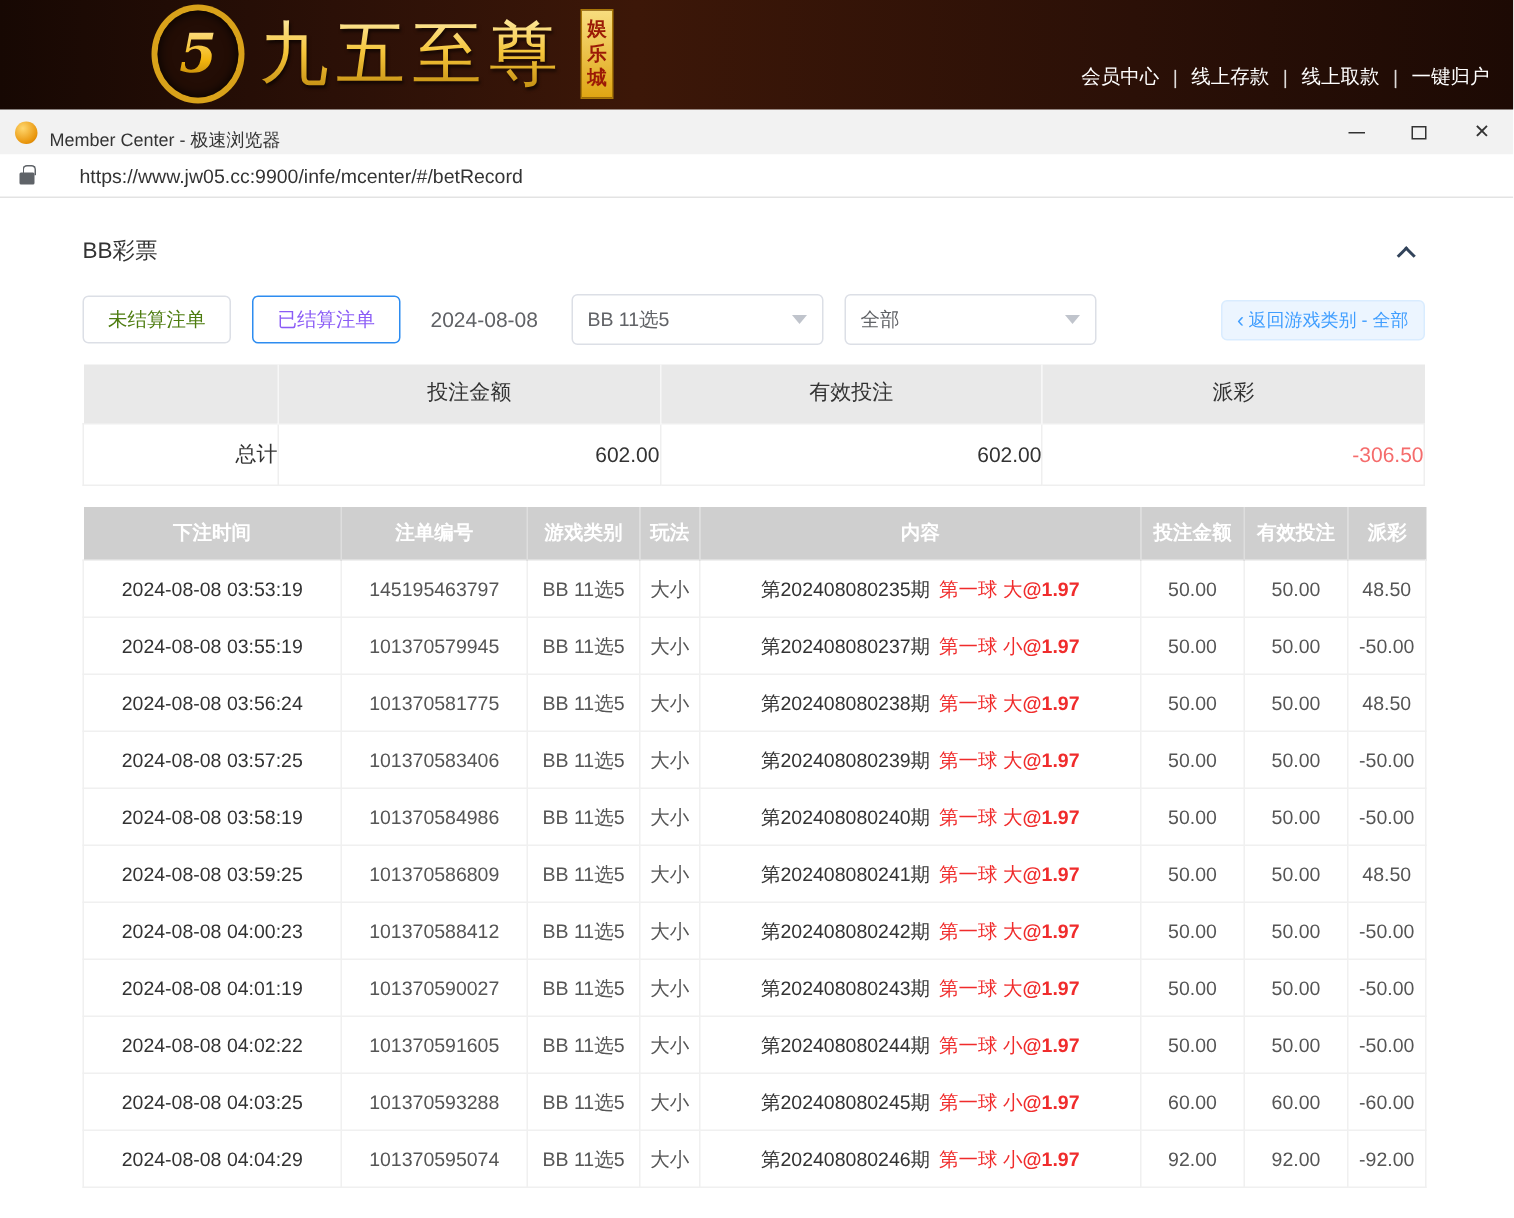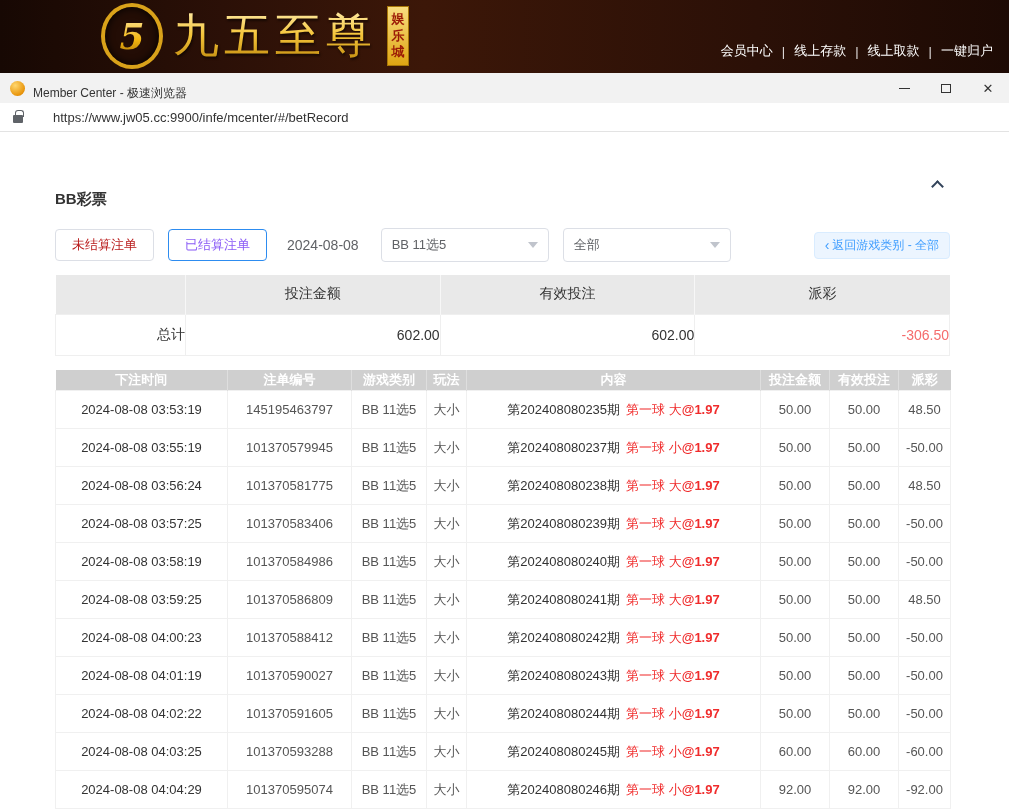--- a/index.html
+++ b/index.html
@@ -35,48 +35,48 @@
   
   .addressbar { height:29px; background:#fff; border-bottom:1px solid #e3e3e3; display:flex; align-items:center; padding-left:13px;gap:20px; }
   .lock-icon { position:relative; width:10px; height:8px; background:#5f6368; border-radius:1px; margin-top:3px; }
   .lock-icon::before { content:""; position:absolute; left:1.5px; top:-5px; width:7px; height:6px;
     border:1.5px solid #5f6368; border-bottom:none; border-radius:3px 3px 0 0; }
   .url { margin-left:10px; font-size:13px; color:#333; }
 
   
   .content { padding:26px 59px 0 55px; }
   .panel-header { display:flex; align-items:center; justify-content:space-between; }
-  .panel-title { font-size:15px; font-weight:bold; color:#333;margin-top:32px; }
+  .panel-title { font-size:15px; font-weight:normal; color:#333; }
   .chevron-up { width:9px; height:9px; border-top:2px solid #32435a; border-left:2px solid #32435a;
     transform:rotate(45deg); margin-top:5px; margin-right:8px; cursor:pointer; }
 
   .filters { display:flex; align-items:center; margin-top:19px; }
   .tab-btn { height:32px; padding:0 16px; border:1px solid #dcdfe6; border-radius:4px; background:#fff;
-    color:#b91c1c; font-size:13px; margin-right:14px; cursor:pointer; }
+    color:#4d7c0f; font-size:13px; margin-right:14px; cursor:pointer; }
   .tab-btn.active { border-color:#2d8cf0; color:#8b5cf6; }
   .date-text { margin:0 22px 0 6px; color:#606266; font-size:14px; cursor:pointer; }
   .select { width:168px; height:34px; border:1px solid #dcdfe6; border-radius:4px; background:#fff;
     display:flex; align-items:center; justify-content:space-between; padding:0 10px; color:#606266; font-size:13px; margin-right:14px; cursor:pointer; }
   .caret { width:0; height:0; border-left:5px solid transparent; border-right:5px solid transparent; border-top:6px solid #c0c4cc; }
   .back-btn { margin-left:auto; height:27px; background:#ecf5ff; border:1px solid #d9ecff; border-radius:4px;
     color:#409eff; font-size:12px; padding:0 10px; display:flex; align-items:center; cursor:pointer; }
   .back-btn .arrow { margin-right:3px; font-size:14px; line-height:1; }
 
   
   table { border-collapse:collapse; width:100%; table-layout:fixed; }
   .summary-table { margin-top:13px; }
   .summary-table th { background:#e9e9e9; height:39px; font-size:14px; font-weight:normal; color:#333;
     border-right:1px solid #f7f7f7; }
   .summary-table th:last-child { border-right:none; }
   .summary-table td { height:41px; background:#fff; border:1px solid #efefef; text-align:right; font-size:14px; color:#333; }
   .summary-table td.neg, td.neg { color:#f56c6c; }
 
   
   .bet-table { margin-top:14px; }
-  .bet-table th { background:#cfcfcf; height:21px; color:#fff; font-size:13px; font-weight:bold;
+  .bet-table th { background:#cfcfcf; height:36px; color:#fff; font-size:13px; font-weight:bold;
     border-right:1px solid #dedede; }
   .bet-table th:last-child { border-right:none; }
   .bet-table td { height:38px; border:1px solid #f0f0f0; text-align:center; font-size:13px; color:#555; padding:0 4px; overflow:hidden; }
   .bet-table td.time { color:#333; }
   .bet-table .period { color:#333; }
   .bet-table .pick { color:#f02c2c; margin-left:6px; }
   .bet-table .odds { color:#f02c2c; font-weight:bold; }
 </style>
 </head>
 <body>

